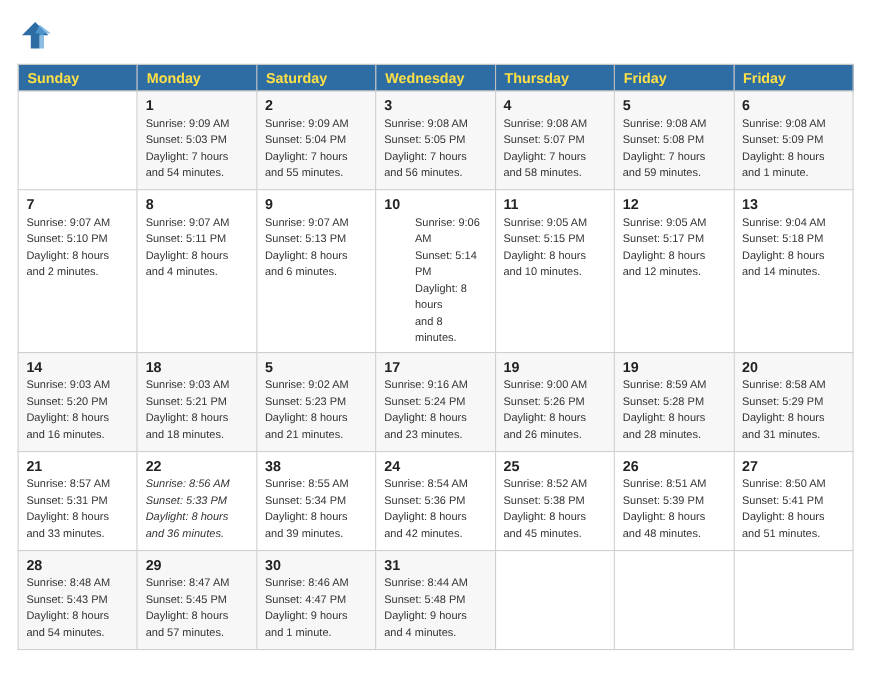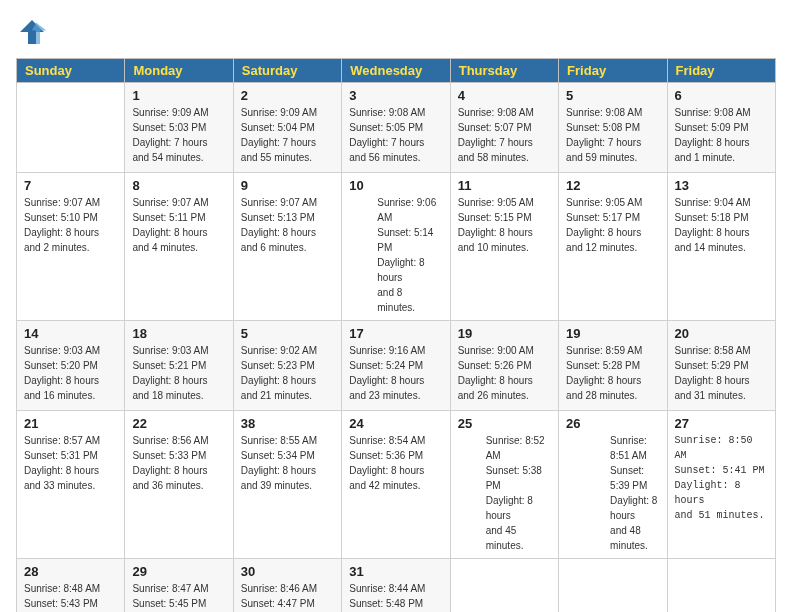--- a/index.html
+++ b/index.html
@@ -272,56 +272,56 @@
       <tr>
         <td>
           <span class="day-number">21</span>
           <div class="day-info" style="white-space: pre-line;">Sunrise: 8:57 AM
 Sunset: 5:31 PM
 Daylight: 8 hours
 and 33 minutes.</div>
         </td>
         <td>
           <span class="day-number">22</span>
-          <div class="day-info" style="white-space: pre-line;">Sunrise: 8:56 AM
+          <div class="day-info" style="white-space: pre-line; font-style: italic;">Sunrise: 8:56 AM
 Sunset: 5:33 PM
 Daylight: 8 hours
 and 36 minutes.</div>
         </td>
         <td>
           <span class="day-number">38</span>
           <div class="day-info" style="white-space: pre-line;">Sunrise: 8:55 AM
 Sunset: 5:34 PM
 Daylight: 8 hours
 and 39 minutes.</div>
         </td>
         <td>
           <span class="day-number">24</span>
           <div class="day-info" style="white-space: pre-line;">Sunrise: 8:54 AM
 Sunset: 5:36 PM
 Daylight: 8 hours
 and 42 minutes.</div>
         </td>
         <td>
           <span class="day-number">25</span>
-          <div class="day-info" style="white-space: pre-line; margin-left: 28px;">Sunrise: 8:52 AM
+          <div class="day-info" style="white-space: pre-line;">Sunrise: 8:52 AM
 Sunset: 5:38 PM
 Daylight: 8 hours
 and 45 minutes.</div>
         </td>
         <td>
           <span class="day-number">26</span>
-          <div class="day-info" style="white-space: pre-line; margin-left: 44px;">Sunrise: 8:51 AM
+          <div class="day-info" style="white-space: pre-line;">Sunrise: 8:51 AM
 Sunset: 5:39 PM
 Daylight: 8 hours
 and 48 minutes.</div>
         </td>
         <td>
           <span class="day-number">27</span>
-          <div class="day-info" style="white-space: pre-line; font-family: Liberation Mono, monospace;">Sunrise: 8:50 AM
+          <div class="day-info" style="white-space: pre-line;">Sunrise: 8:50 AM
 Sunset: 5:41 PM
 Daylight: 8 hours
 and 51 minutes.</div>
         </td>
       </tr>
       <tr>
         <td>
           <span class="day-number">28</span>
           <div class="day-info" style="white-space: pre-line;">Sunrise: 8:48 AM
 Sunset: 5:43 PM

